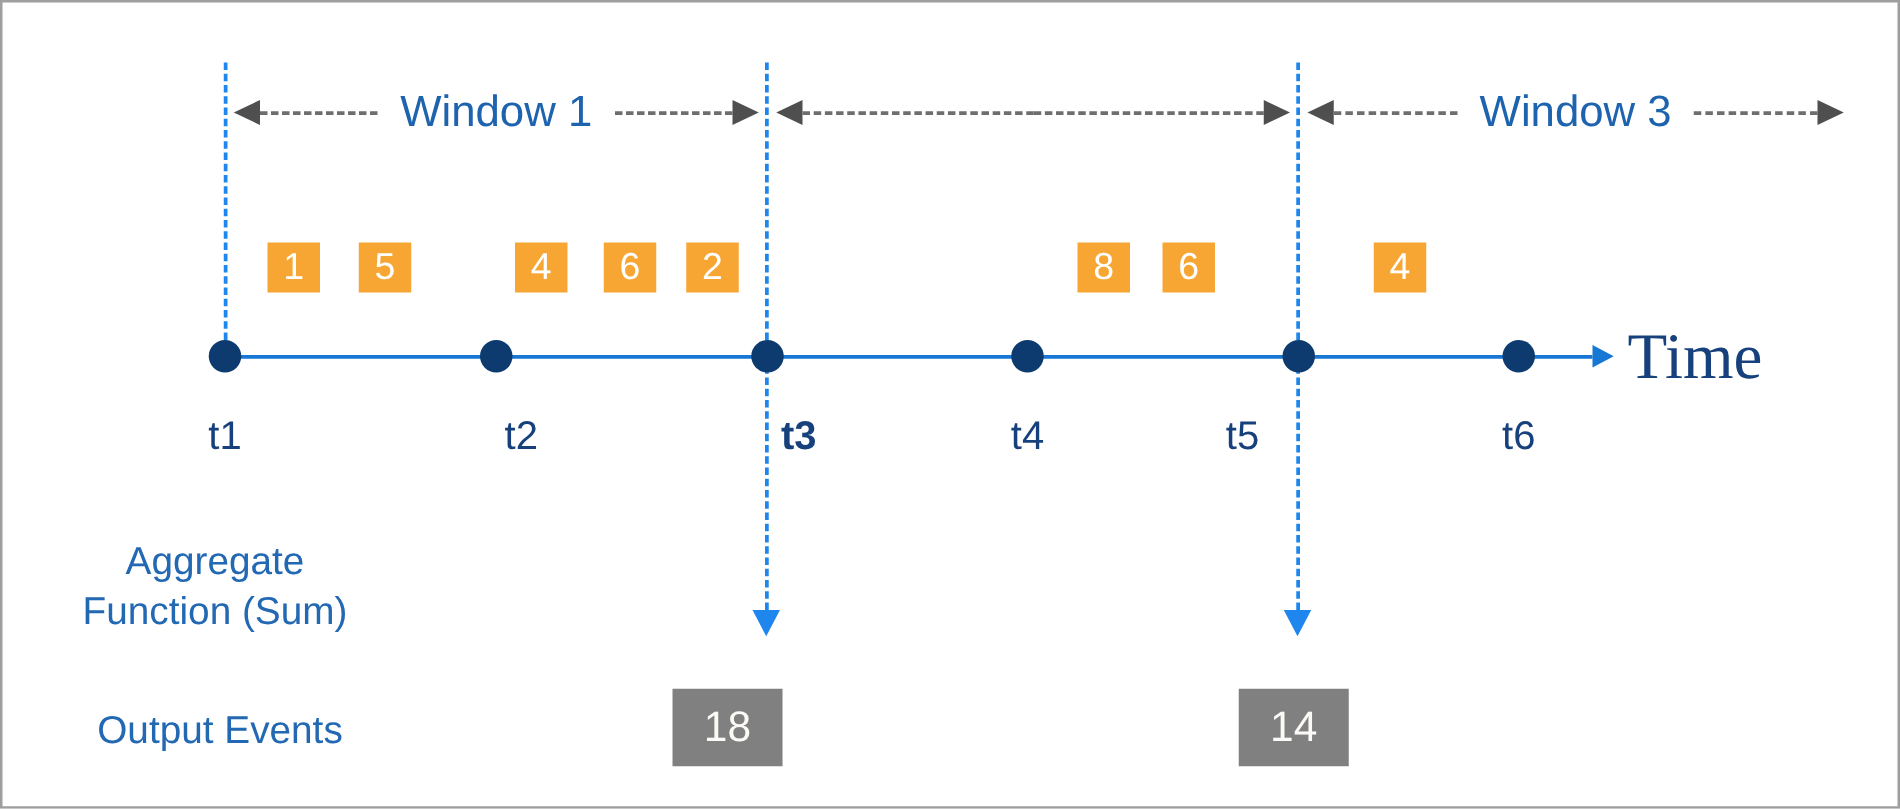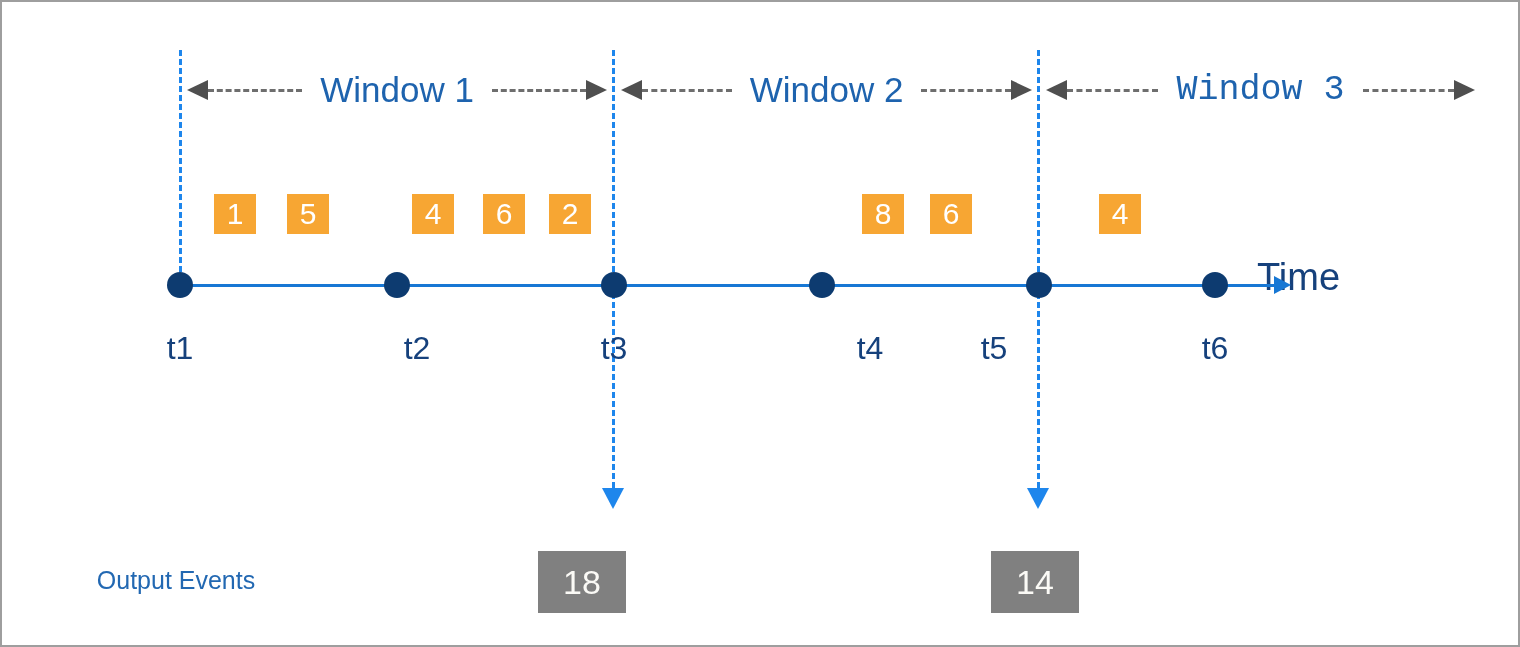--- a/index.html
+++ b/index.html
@@ -44,72 +44,75 @@
     position: absolute; width: 0; height: 0;
     border-top: 9px solid transparent; border-bottom: 9px solid transparent;
     border-left: 17px solid var(--timeline-blue, #1777D4);
   }
   .dot { position: absolute; width: 26px; height: 26px; border-radius: 50%; background: var(--dot-navy, #0D3B70); }
   .tick-label {
     position: absolute; top: 328px; transform: translateX(-50%);
     font-size: 32px; font-weight: 300; color: var(--axis-navy, #16417C); white-space: nowrap;
   }
   .time-label {
-    position: absolute; left: 1255px; top: 254px;
-    font-size: 38px; font-weight: 300; color: var(--axis-navy, #16417C); white-space: nowrap;
+    position: absolute; left: 1300px; top: 254px;
+    font-size: 52px; font-weight: 300; color: var(--axis-navy, #16417C); white-space: nowrap; font-family: Liberation Serif, serif;
   }
 
   
   .agg-label {
     position: absolute; left: 40px; top: 427px; width: 260px; text-align: center;
     font-size: 31px; font-weight: 300; color: var(--caption-blue, #2268B2); line-height: 1.3;
   }
   .output-label {
     position: absolute; left: 44px; top: 564px; width: 260px; text-align: center;
-    font-size: 25px; font-weight: 300; color: var(--caption-blue, #2268B2); white-space: nowrap;
+    font-size: 31px; font-weight: 300; color: var(--caption-blue, #2268B2); white-space: nowrap;
   }
 
   
   .output-box {
     position: absolute; top: 549px; width: 88px; height: 62px;
     background: var(--output-gray, #808080); color: #FBFAF6;
     font-size: 34px; font-weight: 300;
     display: flex; align-items: center; justify-content: center;
   }
 </style>
 </head>
 <body>
 
 <div class="canvas" id="canvas">
 
   <div class="time-label">Time</div>
 
+  <div class="agg-label">
+    <div>Aggregate</div>
+    <div>Function (Sum)</div>
+  </div>
 
   <div class="output-label">Output Events</div>
 
 <div class="vguide" style="left: 177px; top: 48px; height: 222px;"></div>
     <div class="vguide" style="left: 610px; top: 48px; height: 438px;"></div>
     <div class="vguide-arrow" style="left: 600px; top: 486px;"></div>
     <div class="vguide" style="left: 1035px; top: 48px; height: 438px;"></div>
     <div class="vguide-arrow" style="left: 1025px; top: 486px;"></div>
-    <div class="window-band" style="left: 185px; width: 420px;">
+    <div class="window-band" style="left: 185px; width: 420px; justify-content: flex-end;">
       <div class="tri-left"></div>
       <div class="wb-dash"></div>
       <div class="wb-label">Window 1</div>
       <div class="wb-dash"></div>
       <div class="tri-right"></div>
     </div>
     <div class="window-band" style="left: 619px; width: 411px;">
       <div class="tri-left"></div>
       <div class="wb-dash"></div>
-      <div class="wb-label">Window 2</div>
       <div class="wb-dash"></div>
       <div class="tri-right"></div>
     </div>
-    <div class="window-band" style="left: 1044px; width: 429px; font-family: Liberation Mono, monospace;">
+    <div class="window-band" style="left: 1044px; width: 429px;">
       <div class="tri-left"></div>
       <div class="wb-dash"></div>
       <div class="wb-label">Window 3</div>
       <div class="wb-dash"></div>
       <div class="tri-right"></div>
     </div>
     <div class="event-box" style="left: 212px;">1</div>
     <div class="event-box" style="left: 285px;">5</div>
     <div class="event-box" style="left: 410px;">4</div>
     <div class="event-box" style="left: 481px;">6</div>
@@ -117,22 +120,22 @@
     <div class="event-box" style="left: 860px;">8</div>
     <div class="event-box" style="left: 928px;">6</div>
     <div class="event-box" style="left: 1097px;">4</div>
     <div class="timeline-line" style="left: 178px; top: 282px; width: 1094px;"></div>
     <div class="timeline-arrow" style="left: 1272px; top: 274px;"></div>
     <div class="dot" style="left: 165px; top: 270px;"></div>
     <div class="tick-label" style="left: 178px;">t1</div>
     <div class="dot" style="left: 382px; top: 270px;"></div>
     <div class="tick-label" style="left: 395px; margin-left: 20px;">t2</div>
     <div class="dot" style="left: 599px; top: 270px;"></div>
-    <div class="tick-label" style="left: 612px;">t3</div>
+    <div class="tick-label" style="left: 637px; font-weight: bold;">t3</div>
     <div class="dot" style="left: 807px; top: 270px;"></div>
-    <div class="tick-label" style="left: 820px; margin-left: 48px;">t4</div>
+    <div class="tick-label" style="left: 820px;">t4</div>
     <div class="dot" style="left: 1024px; top: 270px;"></div>
     <div class="tick-label" style="left: 992px;">t5</div>
     <div class="dot" style="left: 1200px; top: 270px;"></div>
     <div class="tick-label" style="left: 1213px;">t6</div>
     <div class="output-box" style="left: 536px;">18</div>
     <div class="output-box" style="left: 989px;">14</div>
   </div>
 
 </body></html>

